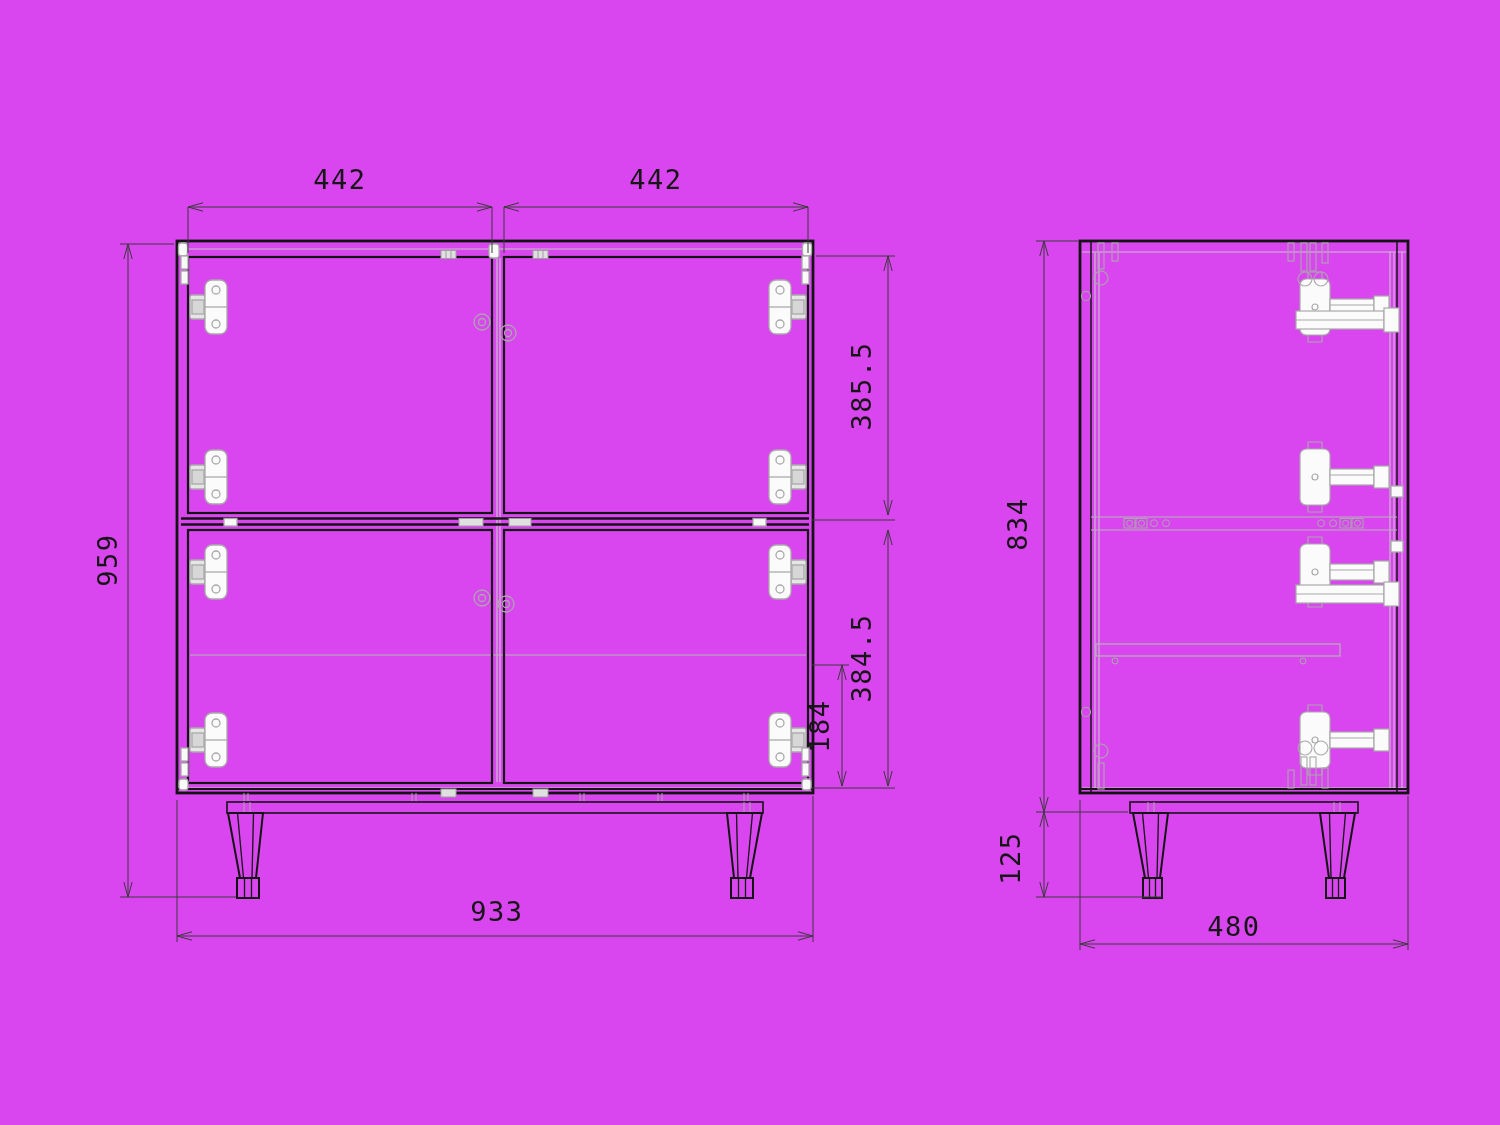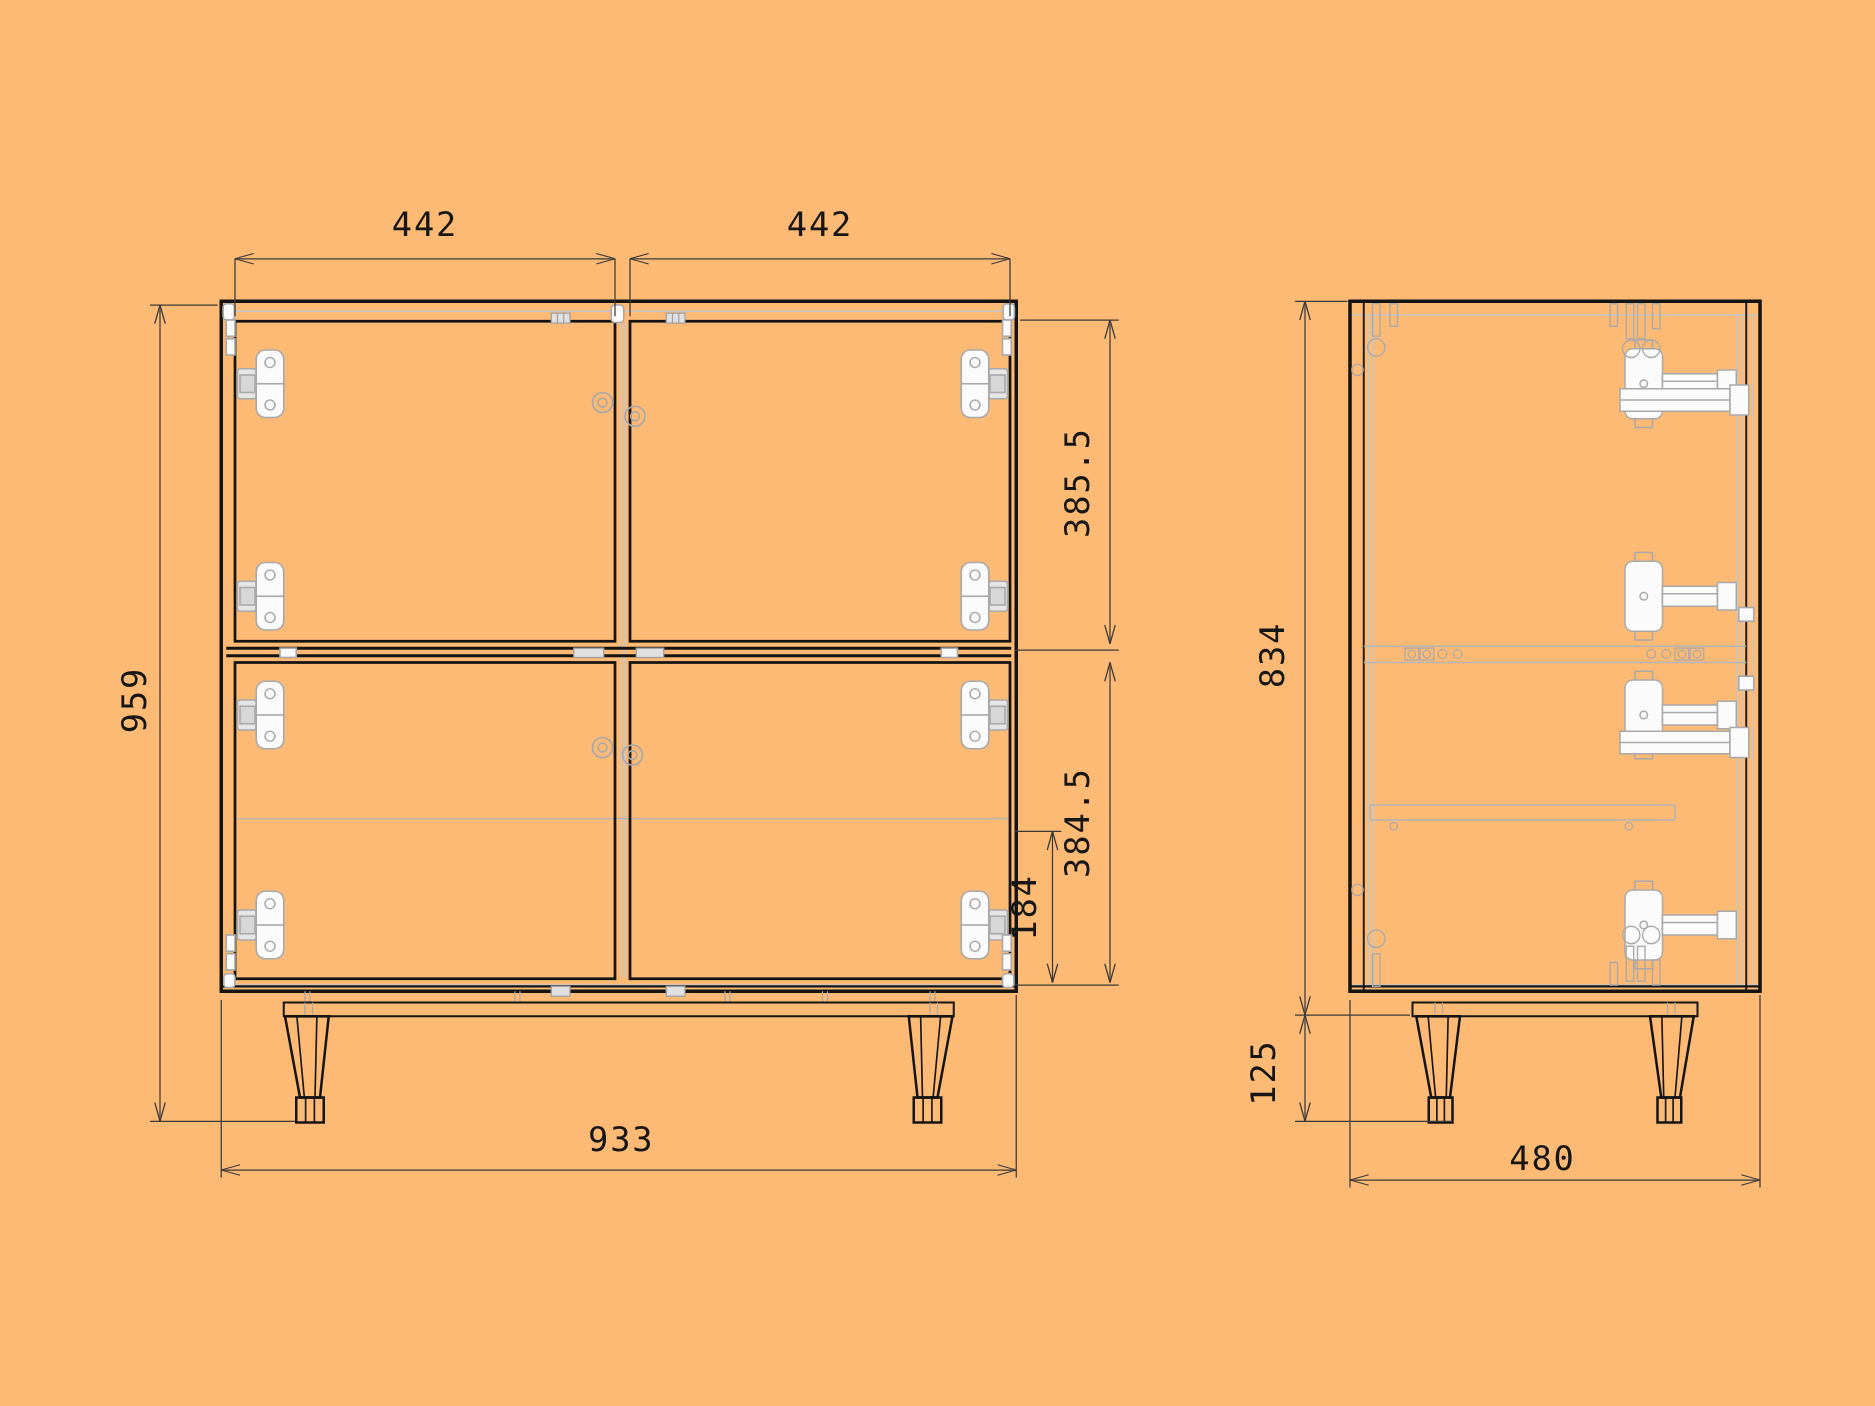--- a/index.html
+++ b/index.html
@@ -1,19 +1,19 @@
 <!DOCTYPE html>
 <html><head>
 <meta charset="utf-8">
 <style>
   html,body{margin:0;padding:0;background:#ffffff;}
   .sheet{
     position:relative;
     width:1500px;height:1125px;
-    background:#fdba74;
+    background:#d946ef;
     font-family:"DejaVu Sans Mono", monospace;
     overflow:hidden;
   }
   svg{display:block;}
   .outline{stroke:#141414;fill:none;}
   .thick{stroke-width:2.8;}
   .door{stroke-width:2.2;}
   .mid{stroke-width:1.6;}
   .lite{stroke:#c6c6c6;stroke-width:1.1;fill:none;}
   .lite2{stroke:#b5b5b5;stroke-width:1.2;fill:none;}

